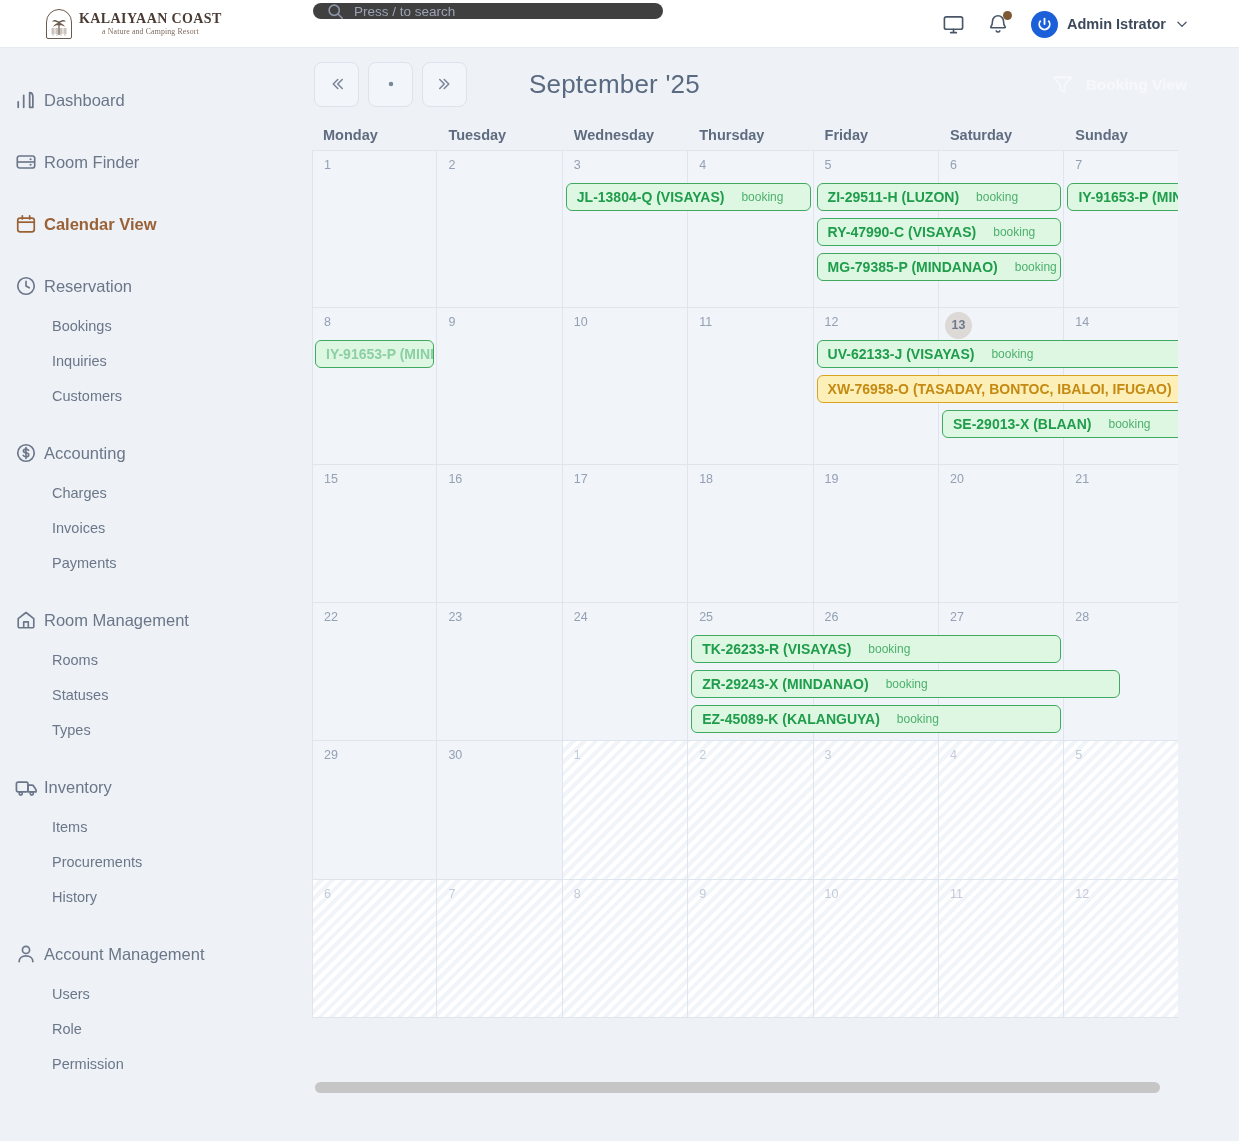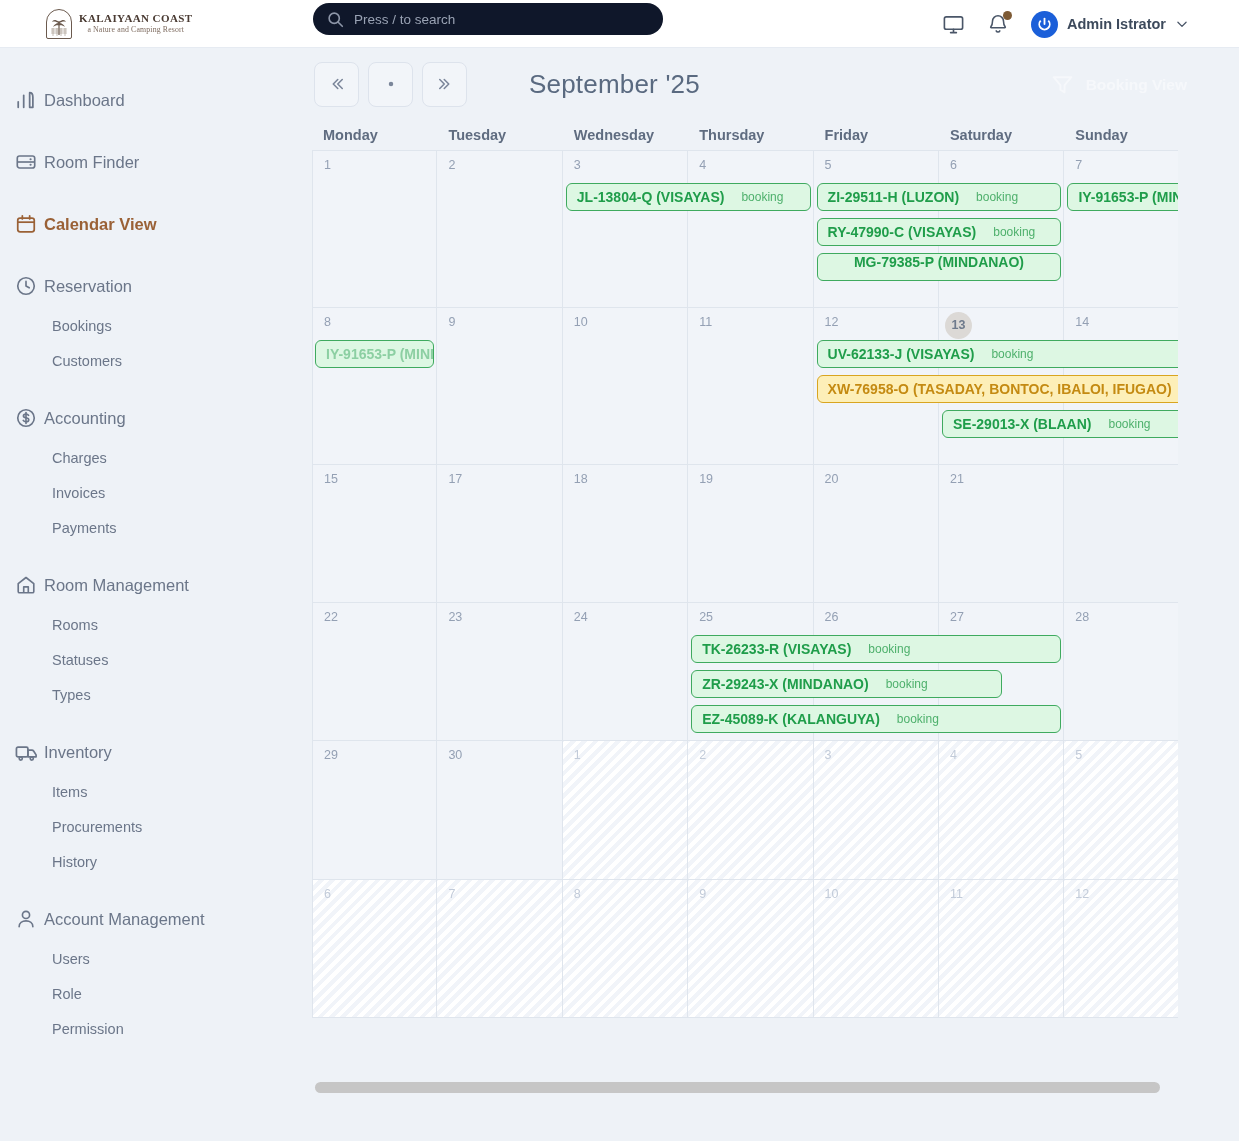--- a/index.html
+++ b/index.html
@@ -25,33 +25,33 @@
     border-radius: 13px 13px 2px 2px;
     position: relative; overflow: hidden; background: #fff;
     flex: none;
   }
   .logo-mark .palm {
     position: absolute; left: 50%; top: 5px; transform: translateX(-50%);
   }
   .logo-text { line-height: 1; }
   .logo-title {
     font-family: "Liberation Serif", serif;
-    font-size: 11px; font-weight: bold; color: #4a3b33;
+    font-size: 14px; font-weight: bold; color: #4a3b33;
     letter-spacing: 0.4px;
   }
   .logo-sub {
     font-family: "Liberation Serif", serif;
     font-size: 7.8px; color: #7d6a5e; letter-spacing: 0.15px;
     margin-top: 2px; text-align: center;
   }
 
   .search-box {
     position: absolute; left: 313px; top: 3px;
-    width: 350px; height: 32px;
-    background: #0f172a; border-radius: 16px;
+    width: 350px; height: 16px;
+    background: #404040; border-radius: 16px;
     display: flex; align-items: center; padding: 0 14px; gap: 10px;
     cursor: text;
   }
   .search-box input {
     border: none; outline: none; background: transparent;
     font-family: "Liberation Sans", sans-serif;
     font-size: 13.5px; color: #8d96a8; width: 100%;
   }
   .search-box input::placeholder { color: #9aa3b4; }
 
@@ -297,20 +297,23 @@
           <circle cx="12" cy="12" r="9"></circle>
           <path d="M12 7 V12 L15.5 14" stroke-linecap="round" stroke-linejoin="round"></path>
         </svg>
       </span>
       <span class="lbl">Reservation</span>
     </div>
     <div class="nav-sub">
       <span>Bookings</span>
     </div>
     <div class="nav-sub">
+      <span>Inquiries</span>
+    </div>
+    <div class="nav-sub">
       <span>Customers</span>
     </div>
     <div class="grp-gap"></div>
     <div class="nav-main">
       <span class="ico">
         <svg width="22" height="22" viewBox="0 0 24 24" fill="none" stroke="#6b7689" stroke-width="1.8">
           <circle cx="12" cy="12" r="9"></circle>
           <path d="M14.8 9.1c-.5-.9-1.6-1.4-2.8-1.4-1.6 0-2.8.8-2.8 2 0 2.8 5.8 1.3 5.8 4.2 0 1.3-1.3 2.2-3 2.2-1.4 0-2.5-.6-3-1.5" stroke-linecap="round"></path>
           <path d="M12 6 V18" stroke-linecap="round"></path>
         </svg>
@@ -447,21 +450,21 @@
               <span class="code">ZI-29511-H (LUZON)</span>
               <span class="tag">booking</span>
             </div>
             <div class="event green" style="left: 755.4px; width: 244.8px; top: 32px;">
               <span class="code">IY-91653-P (MINDANAO)</span>
             </div>
             <div class="event green" style="left: 504.6px; width: 244.8px; top: 67px;">
               <span class="code">RY-47990-C (VISAYAS)</span>
               <span class="tag">booking</span>
             </div>
-            <div class="event green" style="left: 504.6px; width: 244.8px; top: 102px; flex-direction: column;">
+            <div class="event green" style="left: 504.6px; width: 244.8px; top: 102px;">
               <span class="code">MG-79385-P (MINDANAO)</span>
               <span class="tag">booking</span>
             </div>
           </div>
         </div>
         <div class="week w2">
           <div class="day"><span class="num">8</span></div>
           <div class="day"><span class="num">9</span></div>
           <div class="day"><span class="num">10</span></div>
           <div class="day"><span class="num">11</span></div>
@@ -480,41 +483,42 @@
               <span class="code">XW-76958-O (TASADAY, BONTOC, IBALOI, IFUGAO)</span>
             </div>
             <div class="event green" style="left: 630px; width: 370.2px; top: 102px;">
               <span class="code">SE-29013-X (BLAAN)</span>
               <span class="tag">booking</span>
             </div>
           </div>
         </div>
         <div class="week w3">
           <div class="day"><span class="num">15</span></div>
+          <div class="day"><span class="num">16</span></div>
           <div class="day"><span class="num">17</span></div>
           <div class="day"><span class="num">18</span></div>
           <div class="day"><span class="num">19</span></div>
           <div class="day"><span class="num">20</span></div>
           <div class="day"><span class="num">21</span></div>
           <div class="ev-layer"></div>
         </div>
         <div class="week w4">
           <div class="day"><span class="num">22</span></div>
           <div class="day"><span class="num">23</span></div>
           <div class="day"><span class="num">24</span></div>
           <div class="day"><span class="num">25</span></div>
           <div class="day"><span class="num">26</span></div>
           <div class="day"><span class="num">27</span></div>
           <div class="day"><span class="num">28</span></div>
           <div class="ev-layer">
             <div class="event green" style="left: 379.2px; width: 370.2px; top: 32px;">
               <span class="code">TK-26233-R (VISAYAS)</span>
               <span class="tag">booking</span>
             </div>
-            <div class="event green" style="left: 379.2px; width: 311px; top: 67px;">
+            <div class="event green" style="left: 379.2px; width: 429px; top: 67px;">
               <span class="code">ZR-29243-X (MINDANAO)</span>
               <span class="tag">booking</span>
             </div>
             <div class="event green" style="left: 379.2px; width: 370.2px; top: 102px;">
               <span class="code">EZ-45089-K (KALANGUYA)</span>
               <span class="tag">booking</span>
             </div>
           </div>
         </div>
         <div class="week w5">

